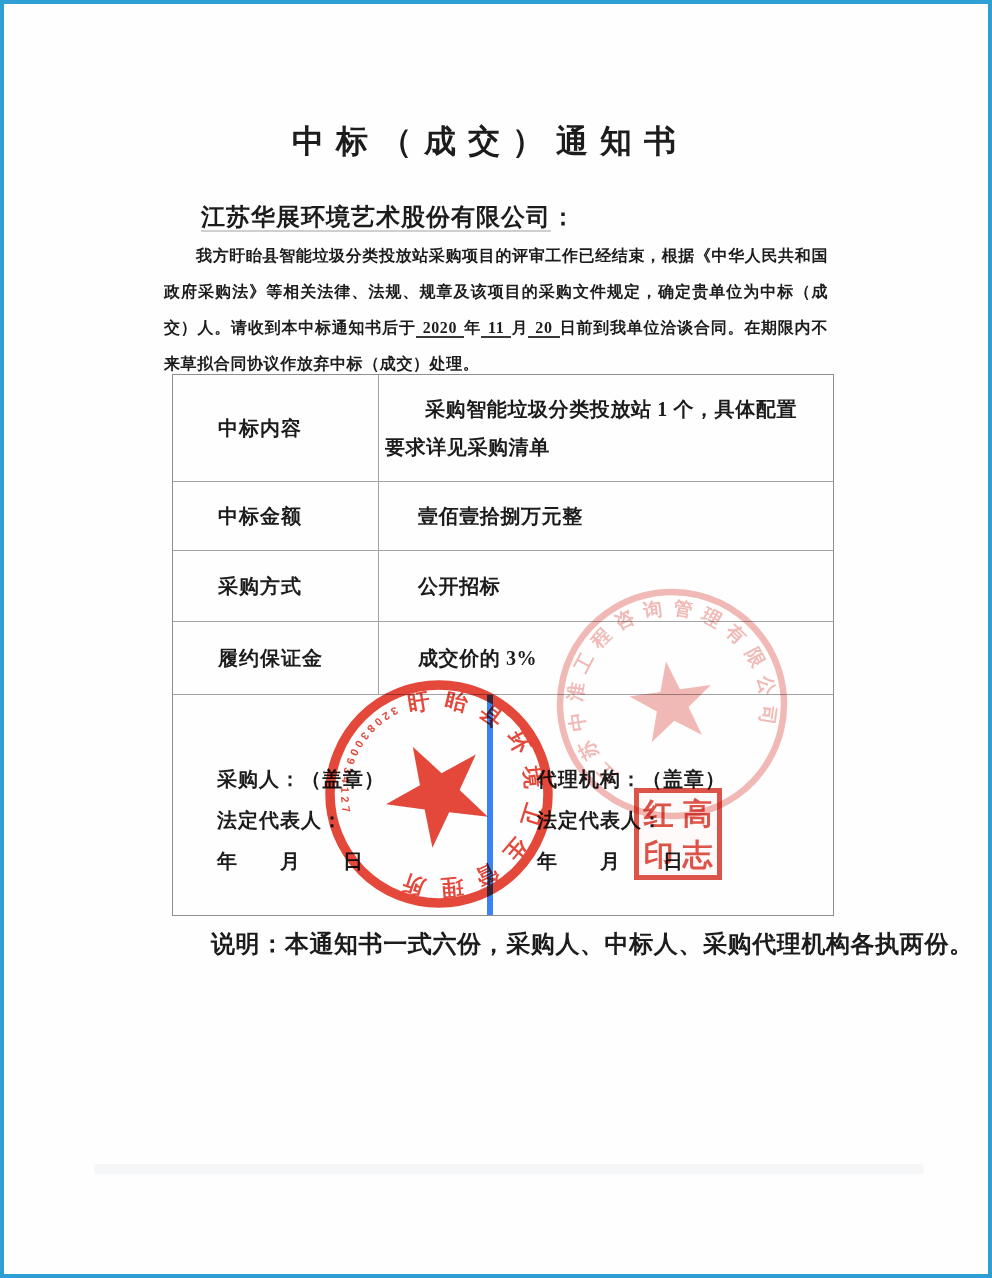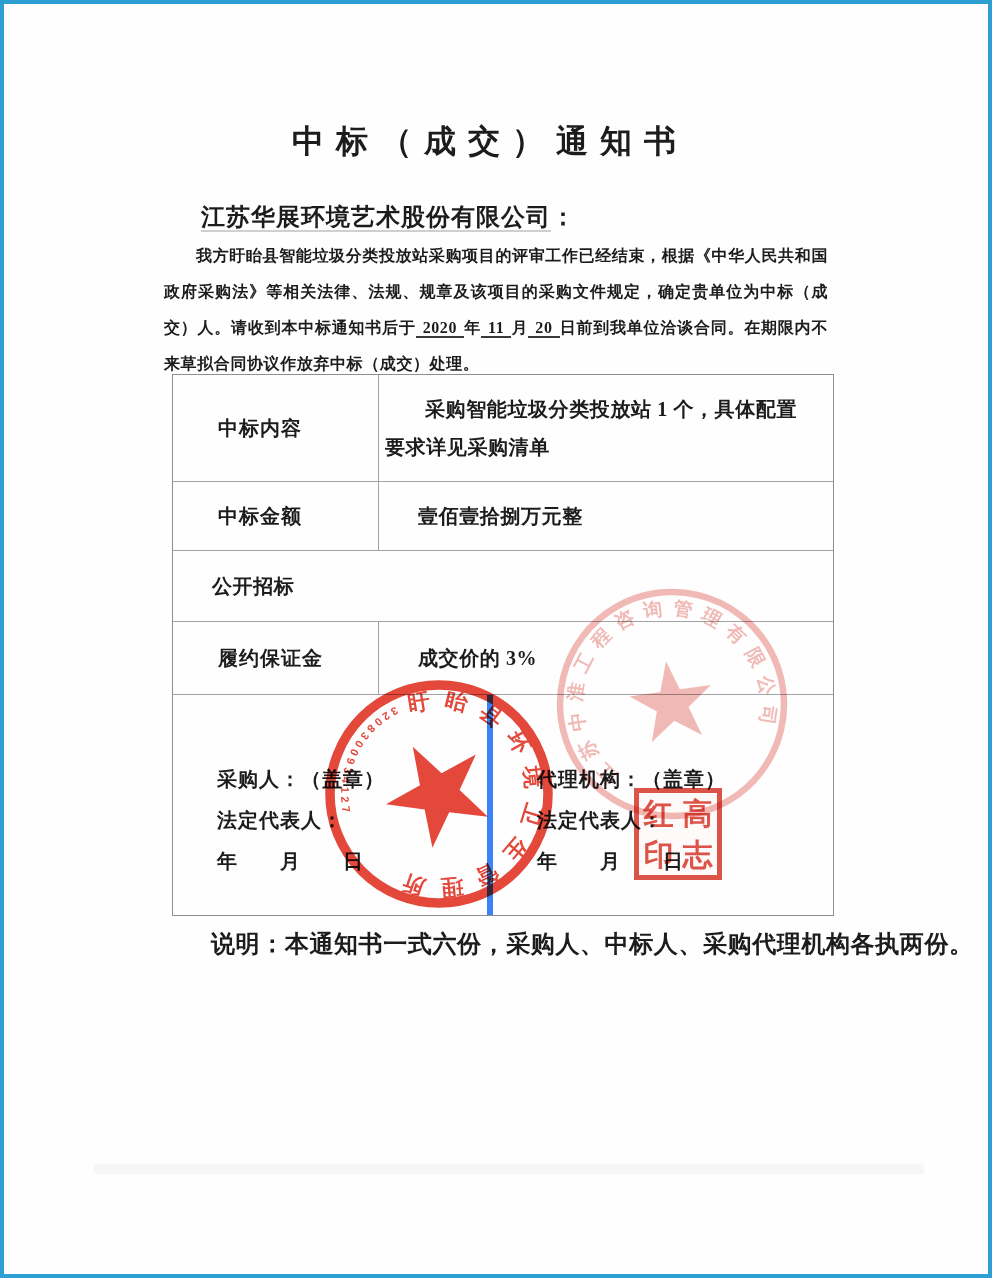--- a/index.html
+++ b/index.html
@@ -109,20 +109,21 @@
   <div class="award-table">
     <div class="t-row r1">
       <div class="t-label">中标内容</div>
       <div class="t-value">采购智能垃圾分类投放站 1 个，具体配置要求详见采购清单</div>
     </div>
     <div class="t-row r2">
       <div class="t-label">中标金额</div>
       <div class="t-value">壹佰壹拾捌万元整</div>
     </div>
     <div class="t-row r3">
+      <div class="t-label">采购方式</div>
       <div class="t-value">公开招标</div>
     </div>
     <div class="t-row r4">
       <div class="t-label">履约保证金</div>
       <div class="t-value">成交价的 3%</div>
     </div>
     <div class="t-row r5">
       <div class="sign-cell sign-left">
         <div>采购人：（盖章）</div>
         <div>法定代表人：</div>

